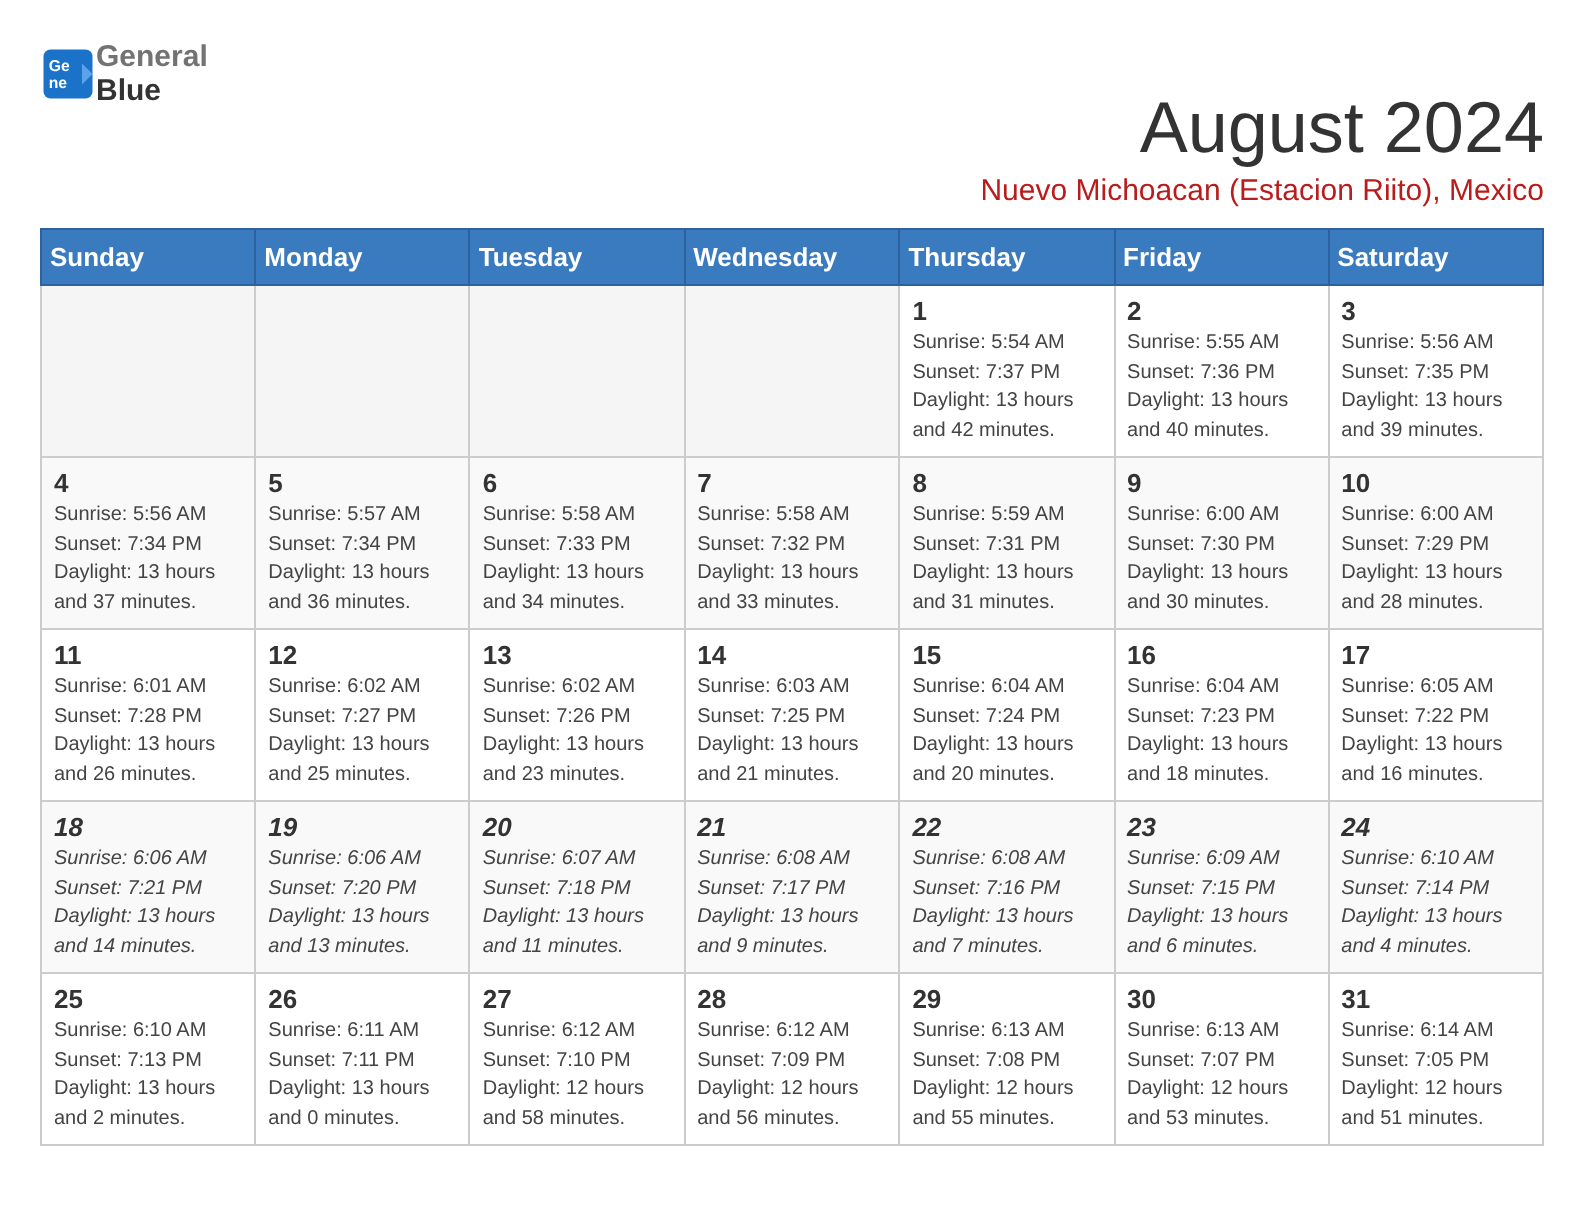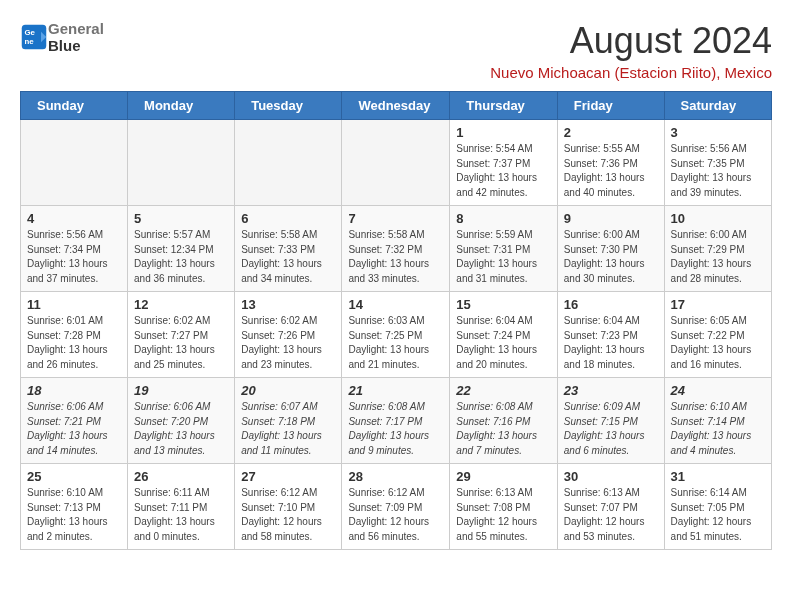--- a/index.html
+++ b/index.html
@@ -20,40 +20,41 @@
       display: flex;
       align-items: center;
       gap: 0;
     }
     .logo-icon {
       width: 28px;
       height: 28px;
     }
     .title-block {
       text-align: right;
+      margin-top: 23px;
     }
     .month-year {
       font-size: 36px;
       font-weight: 300;
       color: #333;
     }
     .location {
       font-size: 15px;
       color: #b91c1c;
       margin-top: 2px;
     }
     .calendar {
       width: 100%;
       border-collapse: collapse;
     }
     .calendar th {
       background: #3a7abf;
       color: #fff;
       text-align: left;
-      padding: 6px 16px;
+      padding: 6px 4px;
       font-size: 13px;
       font-weight: 600;
       border: 1px solid #2c62a0;
     }
     .calendar td {
       border: 1px solid #ccc;
       vertical-align: top;
       padding: 5px 6px;
       width: 108px;
       height: 85px;
@@ -143,21 +144,21 @@
         <td>
           <div class="day-number">4</div>
           <div class="day-detail" style="white-space: pre-line;">Sunrise: 5:56 AM
 Sunset: 7:34 PM
 Daylight: 13 hours
 and 37 minutes.</div>
         </td>
         <td>
           <div class="day-number">5</div>
           <div class="day-detail" style="white-space: pre-line;">Sunrise: 5:57 AM
-Sunset: 12:34 PM
+Sunset: 7:34 PM
 Daylight: 13 hours
 and 36 minutes.</div>
         </td>
         <td>
           <div class="day-number">6</div>
           <div class="day-detail" style="white-space: pre-line;">Sunrise: 5:58 AM
 Sunset: 7:33 PM
 Daylight: 13 hours
 and 34 minutes.</div>
         </td>

